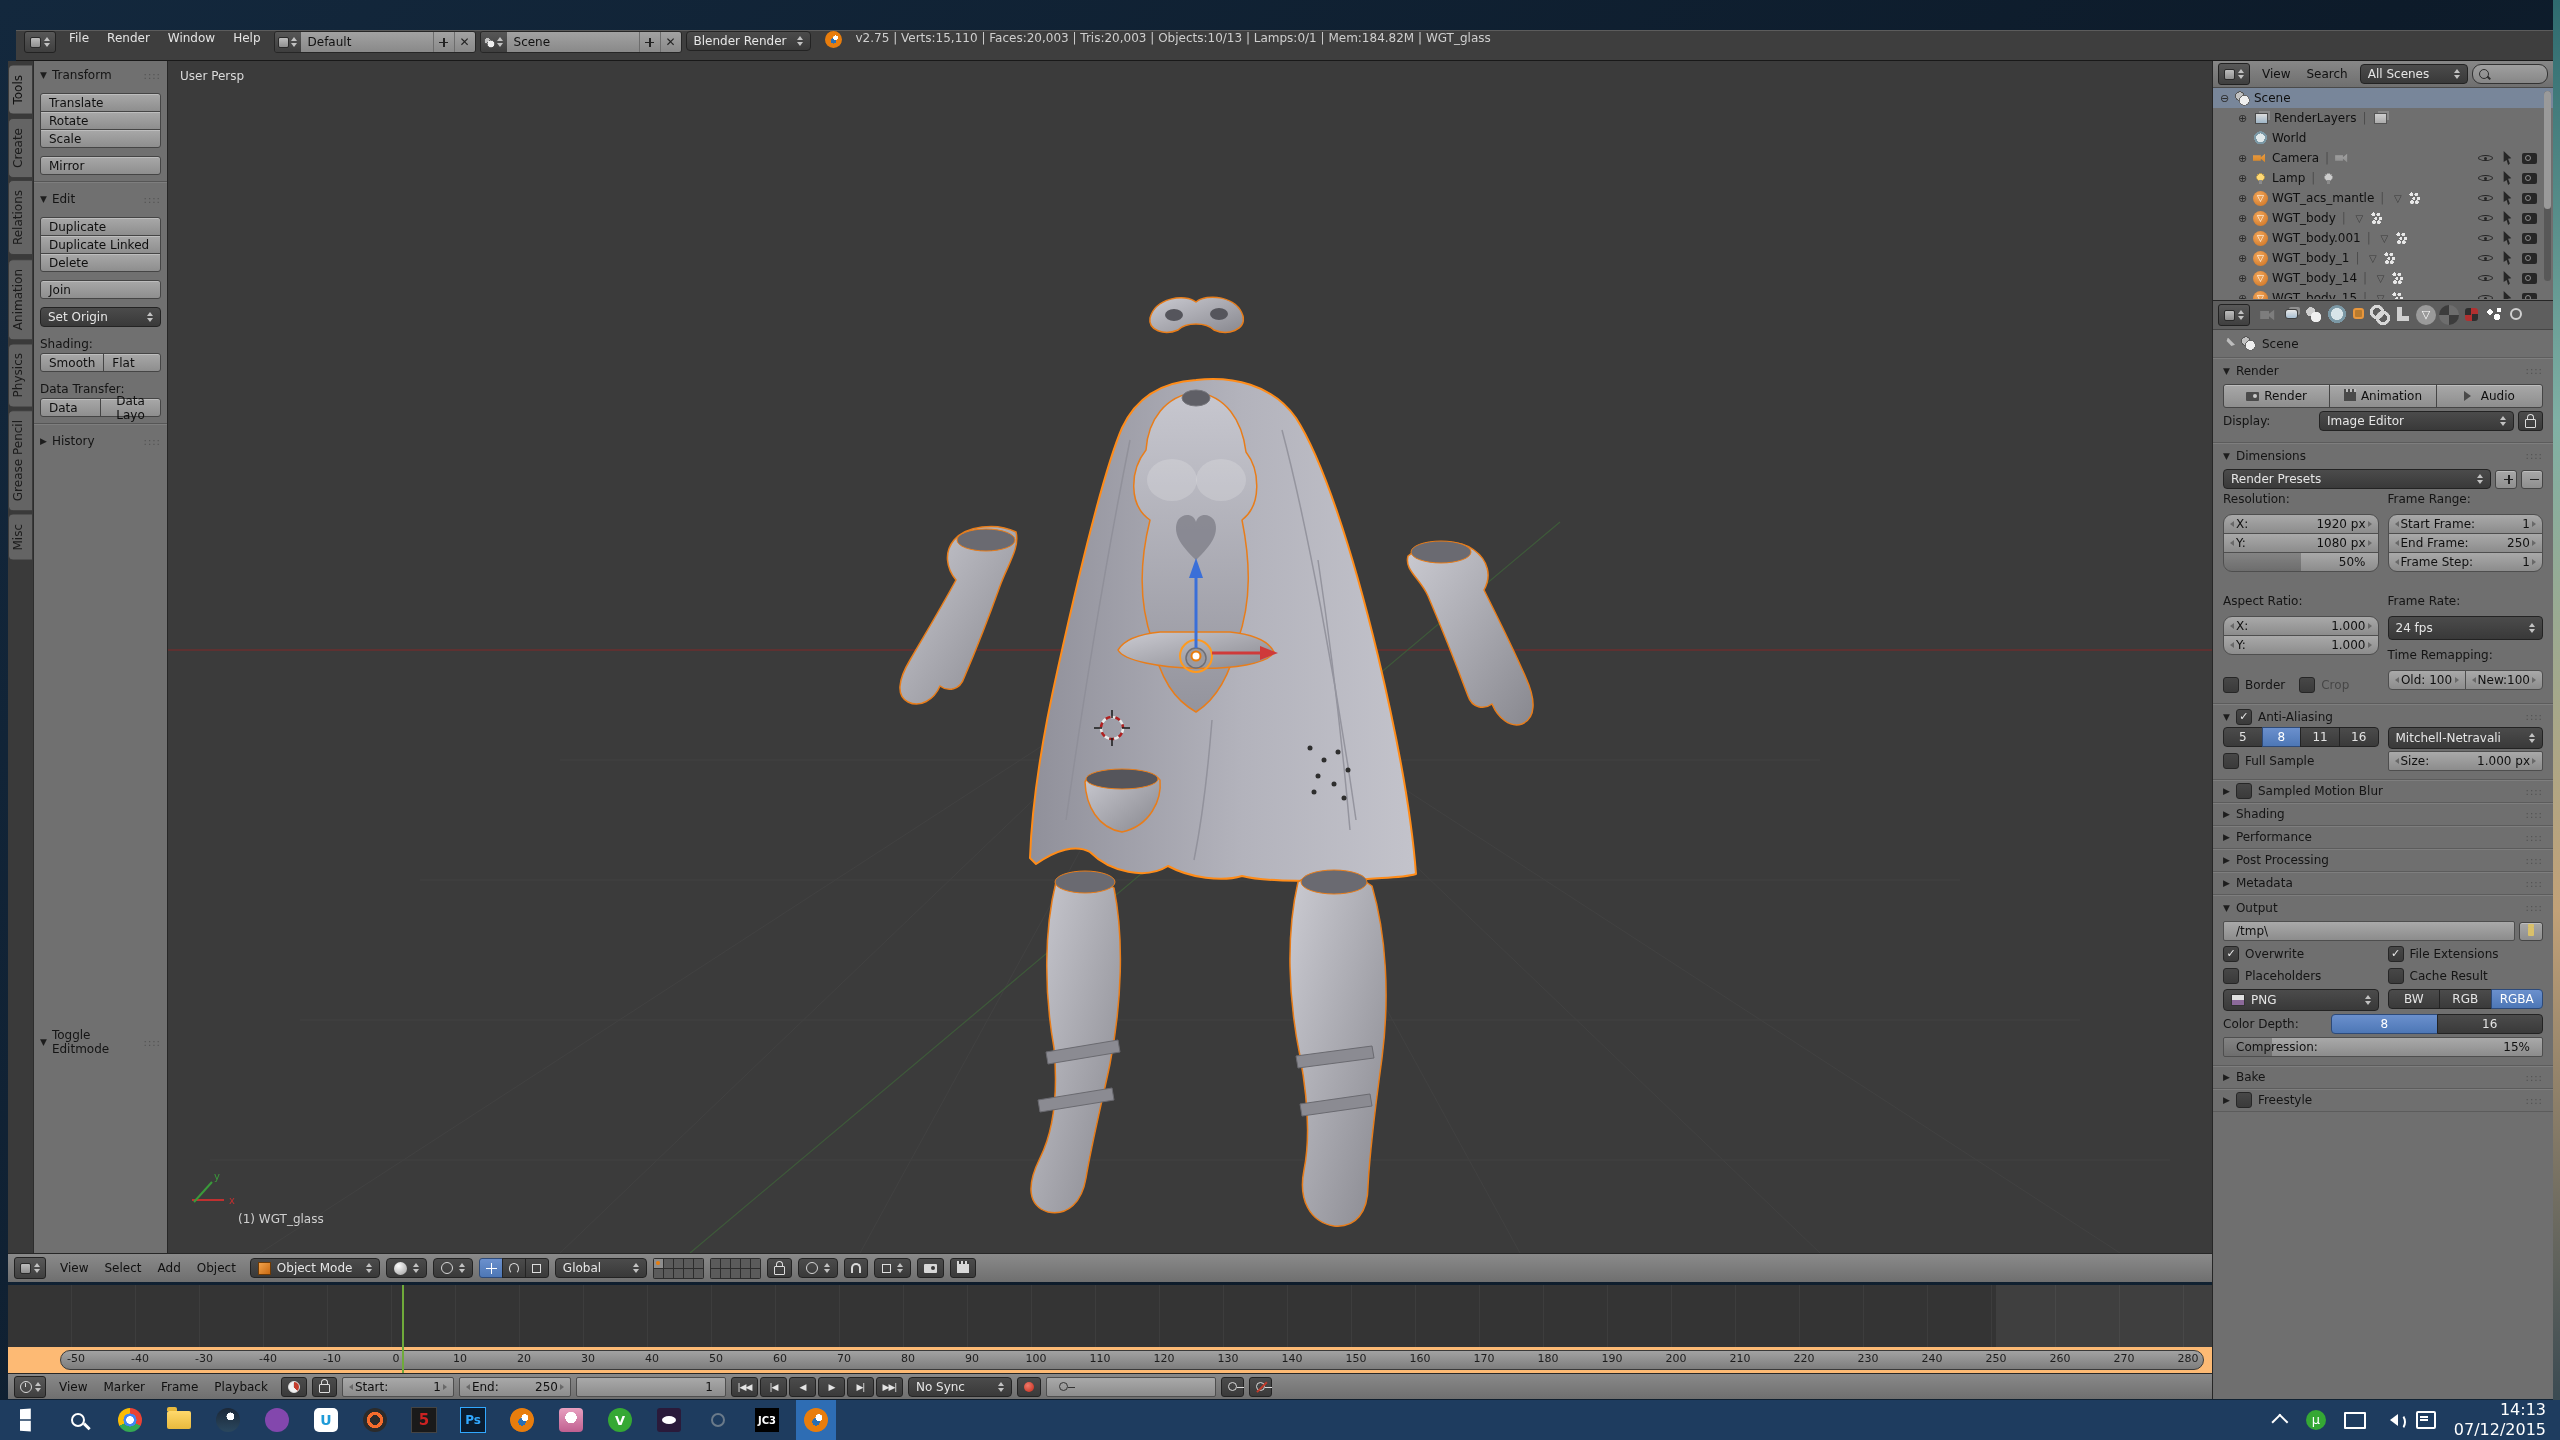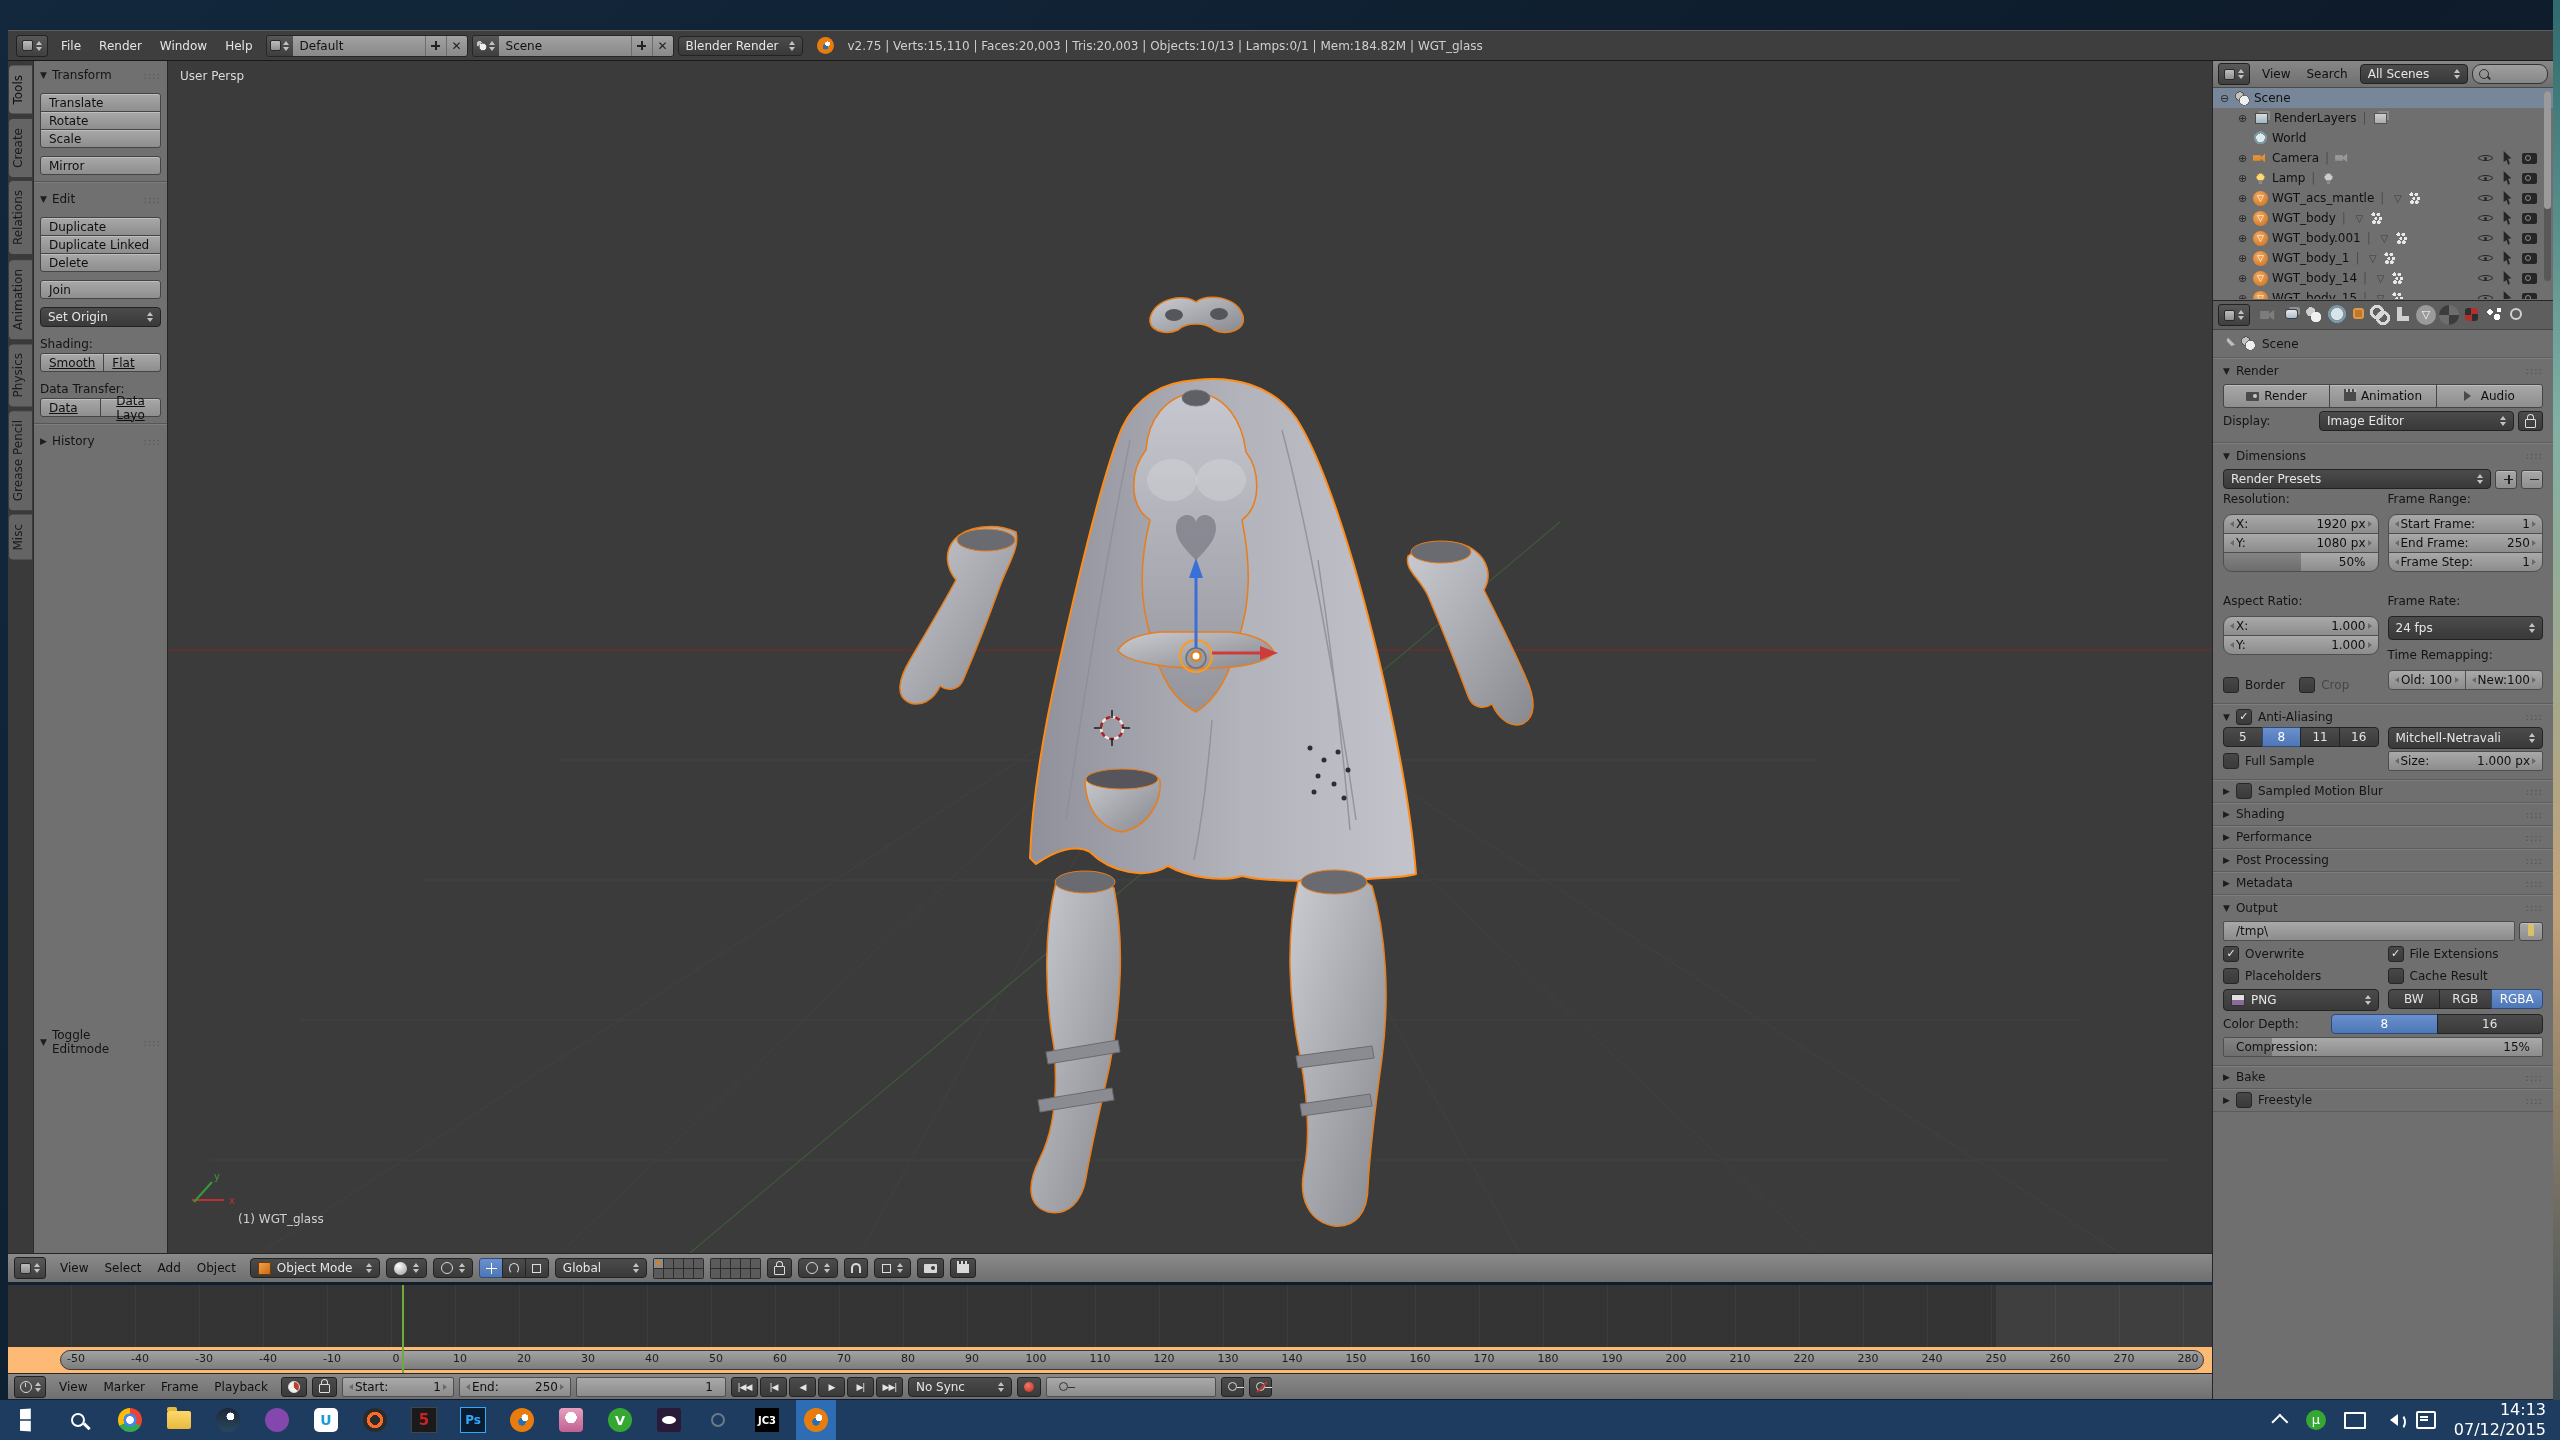--- a/index.html
+++ b/index.html
@@ -10,22 +10,22 @@
   
   #titlebar{left:8px;top:0;width:2545px;height:30px;background:#ffffff;border-bottom:1px solid #b5b5b5;
     display:flex;align-items:center;gap:8px;padding-left:10px;color:#111;box-sizing:border-box;}
   .blender-logo{width:17px;height:17px;border-radius:50%;flex:none;background:
     radial-gradient(circle at 62% 40%, #ffffff 0 16%, transparent 17%),
     radial-gradient(circle at 50% 58%, #2a6fb4 0 20%, transparent 21%),
     radial-gradient(circle at 50% 50%, #e87d0d 0 72%, transparent 73%);}
   .caption{margin-left:auto;display:flex;height:30px;}
   .caption span{width:46px;text-align:center;line-height:30px;color:#444;font-size:13px;}
   
-  #infobar{left:8px;top:30px;width:2545px;height:31px;background:#3e3e3e;border-top:1px solid #5c5c5c;
-    border-bottom:1px solid #191919;display:flex;align-items:center;gap:4px;padding:0 8px;color:#e0e0e0;box-sizing:border-box;}
+  #infobar{left:16px;top:30px;width:2545px;height:31px;background:#3e3e3e;border-top:1px solid #5c5c5c;
+    border-bottom:1px solid #191919;display:flex;align-items:flex-start;gap:4px;padding:0 8px;color:#e0e0e0;box-sizing:border-box;}
   #infobar .menu-item{padding:0 9px;color:#e4e4e4;}
   .editor-btn{width:30px;height:20px;background:linear-gradient(#585858,#3f3f3f);border:1px solid #222;
     border-radius:3px;display:flex;align-items:center;justify-content:center;gap:3px;flex:none;}
   .ebtn-ic{width:9px;height:9px;background:linear-gradient(#bdbdbd,#8f8f8f);border:1px solid #2a2a2a;border-radius:2px;}
   .arr{display:flex;flex-direction:column;align-items:center;gap:2px;flex:none;}
   .arr::before{content:"";border:3px solid transparent;border-bottom:4px solid #c2c2c2;display:block;}
   .arr::after{content:"";border:3px solid transparent;border-top:4px solid #c2c2c2;display:block;}
   .wid{display:flex;align-items:center;border-radius:3px;overflow:hidden;border:1px solid #262626;height:20px;}
   .wid .seg-ic{width:26px;height:20px;background:linear-gradient(#575757,#3e3e3e);display:flex;align-items:center;justify-content:center;gap:2px;}
   .wid .seg-tx{width:118px;height:20px;background:linear-gradient(#a2a2a2,#898989);color:#111;display:flex;align-items:center;padding:0 7px;}
@@ -47,21 +47,21 @@
   .sh-head{height:20px;display:flex;align-items:center;gap:5px;color:#141414;}
   .tri{font-size:9px;color:#1d1d1d;}
   .dots{margin-left:auto;color:rgba(0,0,0,.3);letter-spacing:1px;font-size:10px;}
   .btn-l{background:linear-gradient(#a8a8a8,#8e8e8e);border:1px solid #454545;color:#0f0f0f;border-radius:3px;
     height:19px;display:flex;align-items:center;padding:0 8px;box-sizing:border-box;box-shadow:inset 0 1px 0 rgba(255,255,255,.25);
     font-family:"DejaVu Sans",sans-serif;font-size:12px;}
   .vgroup .btn-l{border-radius:0;margin-top:-1px;}
   .vgroup .btn-l:first-child{border-radius:3px 3px 0 0;margin-top:0;}
   .vgroup .btn-l:last-child{border-radius:0 0 3px 3px;}
   .hpair{display:flex;}
-  .hpair .btn-l{flex:1;border-radius:0;margin-left:-1px;justify-content:flex-start;text-decoration:underline;}
+  .hpair .btn-l{flex:1;border-radius:0;margin-left:-1px;justify-content:flex-start;}
   .hpair .btn-l:first-child{border-radius:3px 0 0 3px;margin-left:0;}
   .hpair .btn-l:last-child{border-radius:0 3px 3px 0;}
   .sh-gap{height:8px;}
   .sh-div{border-top:1px solid #565656;border-bottom:1px solid #7e7e7e;margin:6px -6px;}
   .sh-lbl{height:18px;display:flex;align-items:center;color:#141414;}
   #shelf-lastop{position:absolute;left:6px;right:6px;top:971px;}
   
   #viewport{left:168px;top:61px;width:2044px;height:1192px;background:#3b3b3b;overflow:hidden;}
   #vp-label{left:180px;top:69px;color:#dadada;}
   #vp-object{left:238px;top:1212px;color:#d0d0d0;}

